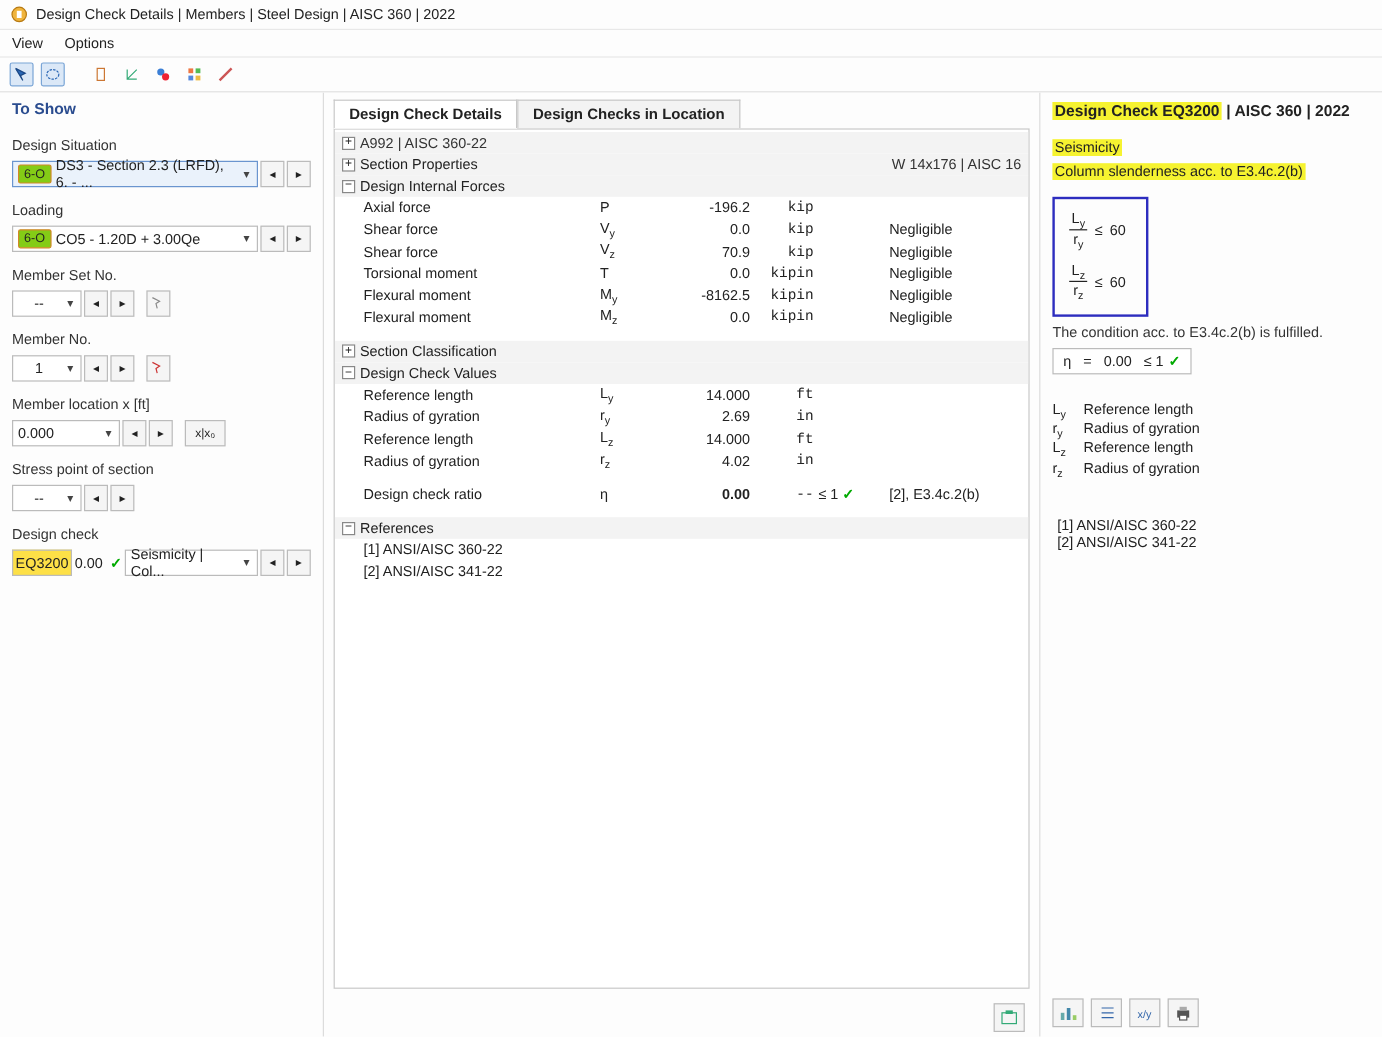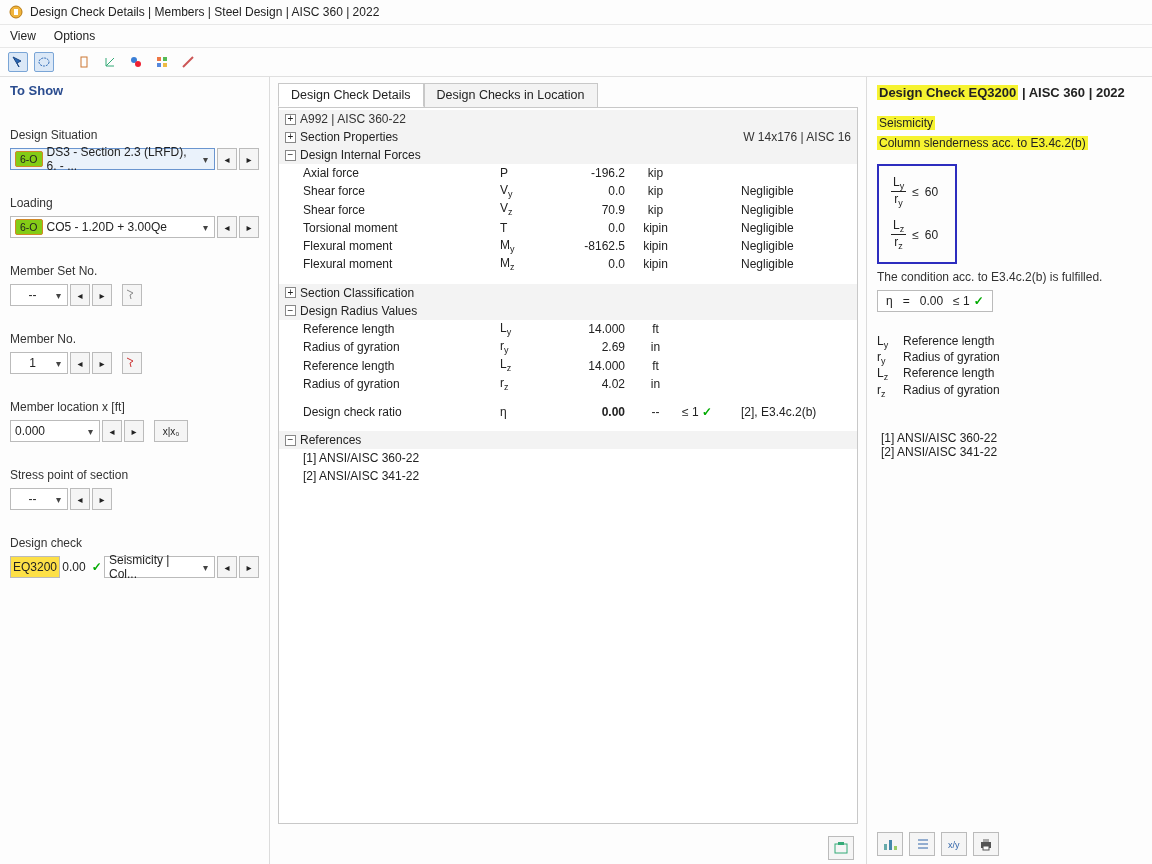--- a/index.html
+++ b/index.html
@@ -59,21 +59,21 @@
   display:flex;
   flex-direction:column;
   gap: 6px;
 }
 .left-panel h3 {
   font-size: 13px;
   font-weight: 600;
   color: #2a4c8f;
   margin-bottom: 4px;
 }
-.field-label { font-size: 12px; color:#333; margin-top:20px; }
+.field-label { font-size: 12px; color:#333; margin-top:6px; }
 .combo-row { display:flex; align-items:center; gap:2px; }
 .combo {
   flex:1;
   display:flex;
   align-items:center;
   border:1px solid #bbb;
   background:#fff;
   height:22px;
   padding:0 4px;
   gap:4px;
@@ -110,20 +110,21 @@
   display:flex;
   padding: 6px 8px 0 8px;
   gap:0;
 }
 .tab {
   padding:4px 12px;
   border:1px solid #c8c8c8;
   background:#f3f3f3;
   border-bottom:none;
   font-size:12.5px;
+  font-weight:bold;
 }
 .tab.active { background:#fff; border-bottom:1px solid #fff; position:relative; z-index:2; }
 .tree-area {
   flex:1;
   margin:0 8px 8px 8px;
   border:1px solid #c8c8c8;
   background:#fff;
   overflow:auto;
   position:relative;
 }
@@ -135,21 +136,21 @@
   gap:4px;
   min-height:18px;
 }
 .tree-row.hdr { background:#f3f3f3; font-weight:400; }
 .plus-minus { width:11px; height:11px; border:1px solid #888; display:inline-flex; align-items:center; justify-content:center; font-size:10px; line-height:1; background:#fff;}
 .indent0{padding-left:6px;}
 .indent1{padding-left:24px;}
 .col-name { flex:1; }
 .col-sym { width:50px; text-align:left; }
 .col-val { width:75px; text-align:right; padding-right:4px;}
-.col-unit { width:45px; text-align:center; }
+.col-unit { width:45px; text-align:right;font-family:Liberation Mono, monospace; }
 .col-cond { width:55px; text-align:left; }
 .col-refnote { width:110px; text-align:left; }
 .right-meta { color:#333; font-size:12px; }
 .right-panel {
   width:285px;
   padding:8px 10px 8px 10px;
   display:flex;
   flex-direction:column;
   gap:6px;
   overflow:auto;
@@ -426,21 +427,21 @@
               <span class="col-refnote">Negligible</span>
             </div>
           </div>
 
         <div class="tree-row hdr indent0" style="margin-top:10px;">
           <span class="plus-minus">+</span>
           <span class="col-name">Section Classification</span>
         </div>
         <div class="tree-row hdr indent0">
           <span class="plus-minus">−</span>
-          <span class="col-name">Design Radius Values</span>
+          <span class="col-name">Design Check Values</span>
         </div>
         <div id="dcv-rows">
             <div class="tree-row indent1">
               <span class="col-name">Reference length</span>
               <span class="col-sym">L<sub>y</sub></span>
               <span class="col-val">14.000</span>
               <span class="col-unit">ft</span>
               <span class="col-cond"></span>
               <span class="col-refnote"></span>
             </div>

